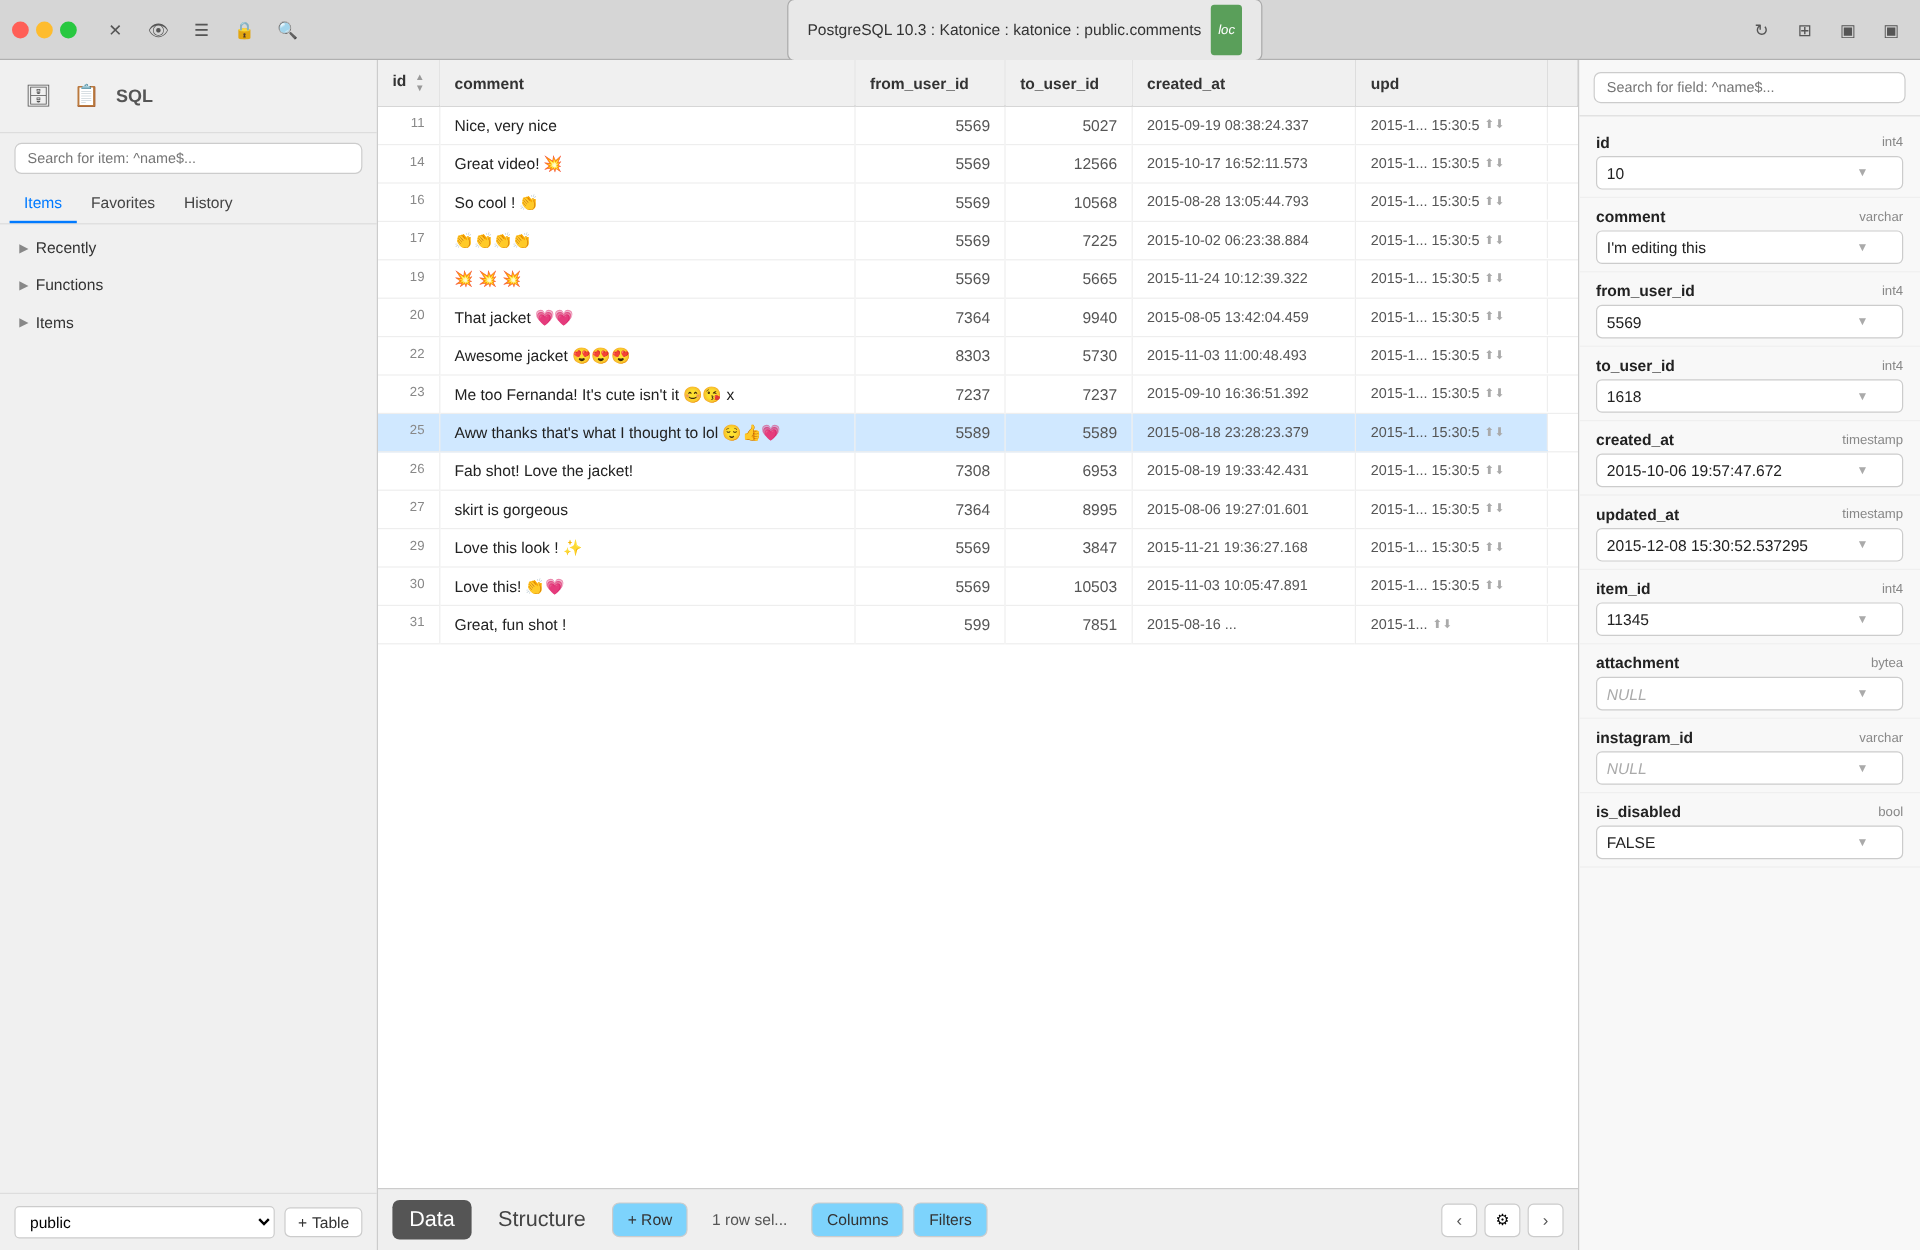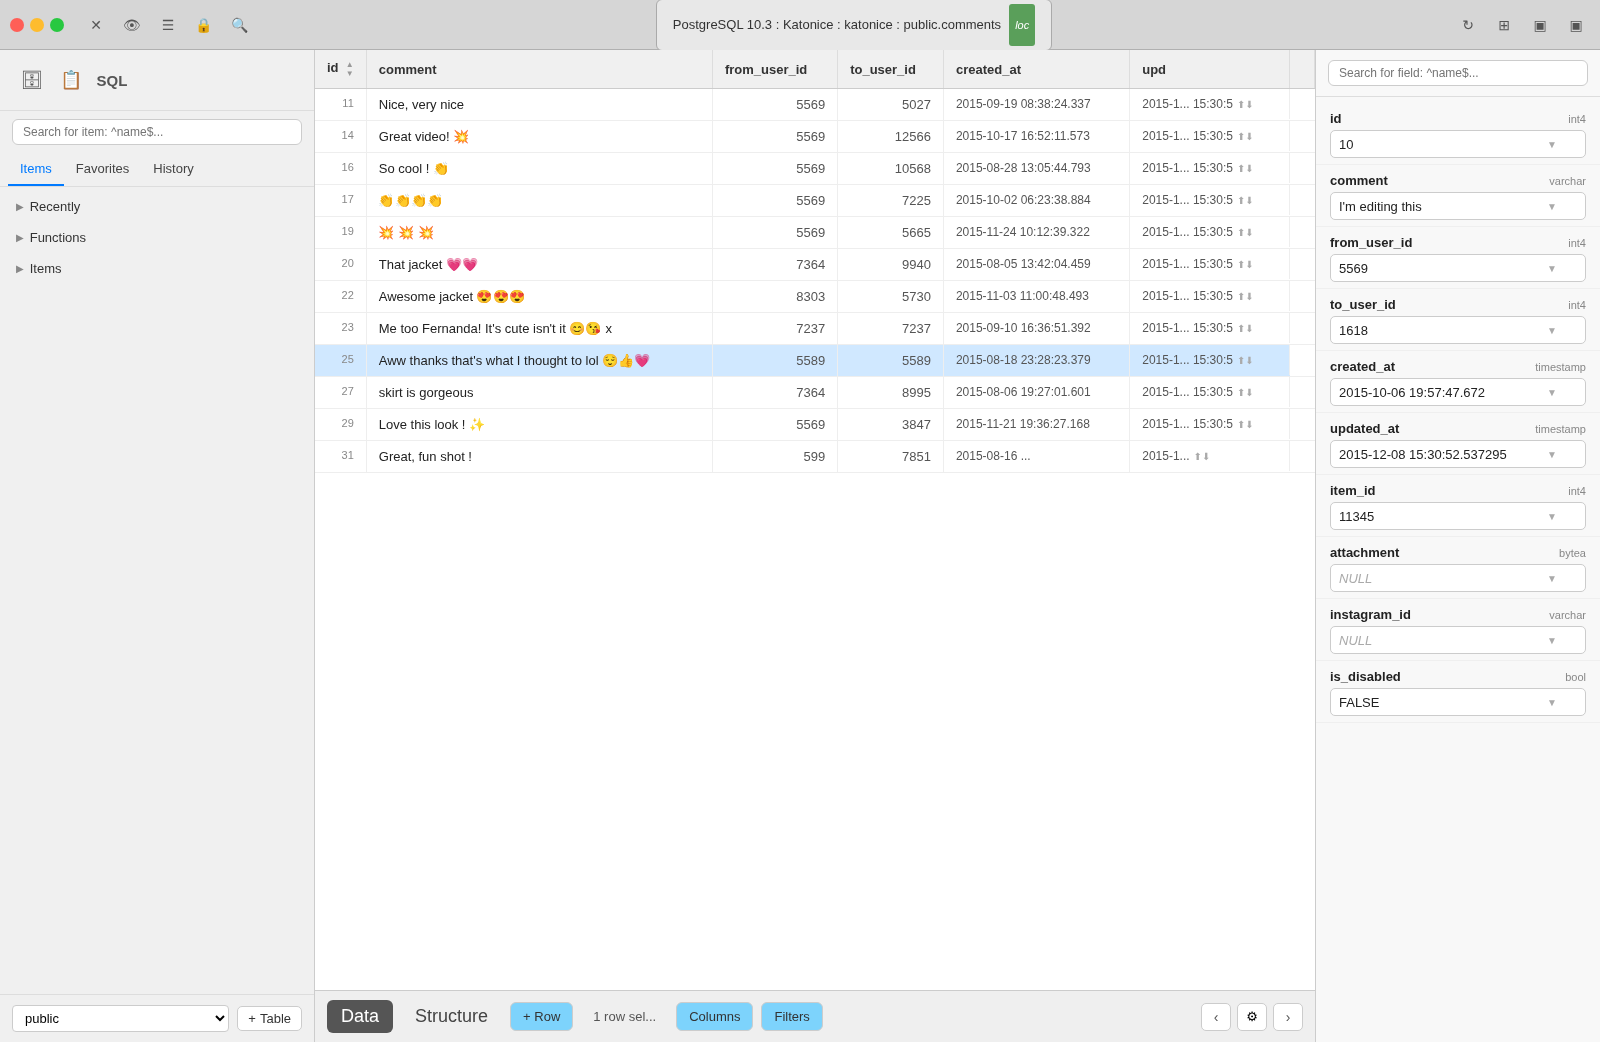--- a/index.html
+++ b/index.html
@@ -238,33 +238,49 @@
   </tr>
               <tr class="selected">
     <td class="id-col">25</td>
     <td>Aww thanks that's what I thought to lol 😌👍💗</td>
     <td class="num-col">5589</td>
     <td class="num-col">5589</td>
     <td class="date-col">2015-08-18 23:28:23.379</td>
     <td class="date-col" style="display:flex;align-items:center;gap:4px;">2015-1... 15:30:5 <span style="color:#aaa;font-size:10px;">⬆⬇</span></td>
   </tr>
               <tr>
+    <td class="id-col">26</td>
+    <td>Fab shot! Love the jacket!</td>
+    <td class="num-col">7308</td>
+    <td class="num-col">6953</td>
+    <td class="date-col">2015-08-19 19:33:42.431</td>
+    <td class="date-col" style="display:flex;align-items:center;gap:4px;">2015-1... 15:30:5 <span style="color:#aaa;font-size:10px;">⬆⬇</span></td>
+  </tr>
+              <tr>
     <td class="id-col">27</td>
     <td>skirt is gorgeous</td>
     <td class="num-col">7364</td>
     <td class="num-col">8995</td>
     <td class="date-col">2015-08-06 19:27:01.601</td>
     <td class="date-col" style="display:flex;align-items:center;gap:4px;">2015-1... 15:30:5 <span style="color:#aaa;font-size:10px;">⬆⬇</span></td>
   </tr>
               <tr>
     <td class="id-col">29</td>
     <td>Love this look ! ✨</td>
     <td class="num-col">5569</td>
     <td class="num-col">3847</td>
     <td class="date-col">2015-11-21 19:36:27.168</td>
+    <td class="date-col" style="display:flex;align-items:center;gap:4px;">2015-1... 15:30:5 <span style="color:#aaa;font-size:10px;">⬆⬇</span></td>
+  </tr>
+              <tr>
+    <td class="id-col">30</td>
+    <td>Love this! 👏💗</td>
+    <td class="num-col">5569</td>
+    <td class="num-col">10503</td>
+    <td class="date-col">2015-11-03 10:05:47.891</td>
     <td class="date-col" style="display:flex;align-items:center;gap:4px;">2015-1... 15:30:5 <span style="color:#aaa;font-size:10px;">⬆⬇</span></td>
   </tr>
               <tr>
     <td class="id-col">31</td>
     <td>Great, fun shot !</td>
     <td class="num-col">599</td>
     <td class="num-col">7851</td>
     <td class="date-col">2015-08-16 ...</td>
     <td class="date-col" style="display:flex;align-items:center;gap:4px;">2015-1... <span style="color:#aaa;font-size:10px;">⬆⬇</span></td>
   </tr>

